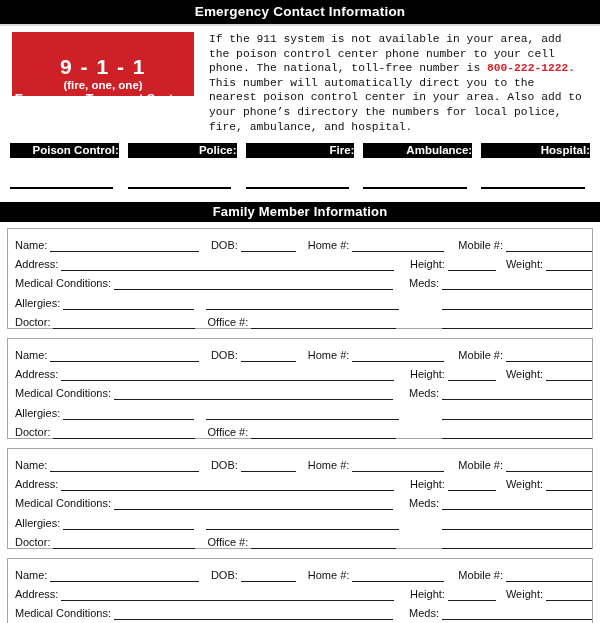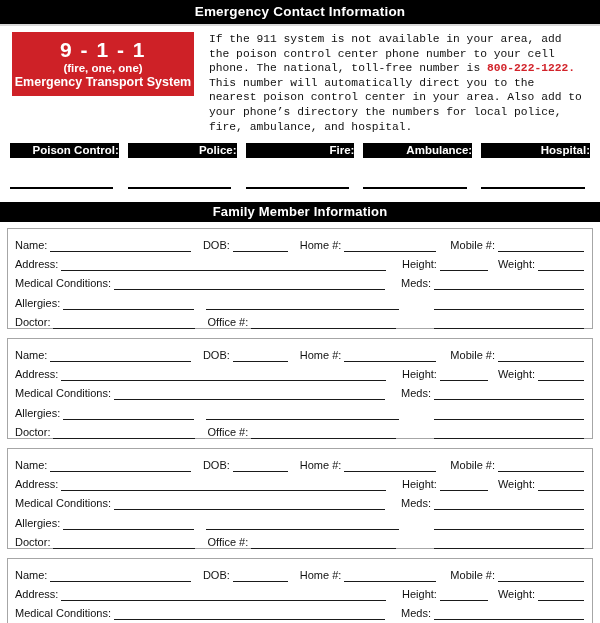--- a/index.html
+++ b/index.html
@@ -10,41 +10,41 @@
   .bar {
     background:#000; color:#fff; font-weight:bold; text-align:center;
     letter-spacing:.2px;
   }
   .title-bar { height:24px; line-height:24px; font-size:13.5px; border-bottom:2px solid #d9d9d9; }
   .family-bar { height:20px; line-height:20px; font-size:13px; margin-top:13px; }
 
   .intro-row { display:flex; margin:6px 12px 0 12px; }
   .red-box {
     width:182px; height:64px; background:#ce2127; color:#fff;
-    text-align:center; padding-top:6px; box-sizing:border-box; flex:none;
+    text-align:center; padding-top:23px; box-sizing:border-box; flex:none;
   }
   .red-box .big { font-size:21px; font-weight:bold; letter-spacing:1.5px; line-height:23px; }
   .red-box .sub { font-size:11.5px; font-weight:bold; line-height:14px; }
   .red-box .cap { font-size:12.5px; font-weight:bold; line-height:15px; }
   .intro-text { margin:0 0 0 15px; font-size:11.3px; line-height:14.6px; color:#111; width:398px;font-family:Liberation Mono, monospace; }
   .intro-text .phone { color:#d2232a; font-weight:bold; }
 
   .contacts-row { display:flex; margin:9px 10px 0; }
   .contact-col { flex:1; margin-right:9px; }
   .contact-col:last-child { margin-right:0; }
   .contact-label {
     background:#000; color:#fff; font-weight:bold; font-size:11.5px;
     height:15px; line-height:15px; text-align:right;
   }
   .contact-line { border-bottom:2px solid #000; height:29px; width:95%; }
 
   #family-blocks { margin:6px 7px 0; }
   .member-block {
     border:1px solid #a6a6a6; height:101px; box-sizing:border-box;
-    margin-bottom:9px; padding:3px 8px 0 7px;
+    margin-bottom:9px; padding:3px 0 0 7px;
   }
   .member-block .row {
     display:flex; align-items:flex-end; height:19.4px;
     font-size:11px; color:#111;
   }
   .lbl { white-space:nowrap; line-height:13px; margin-right:3px; flex:none; }
   .line { border-bottom:1.5px solid #1a1a1a; height:12px; display:block; flex:none; }
   .ml8  { margin-left:16px; }
   .ml10 { margin-left:10px; }
   .ml12 { margin-left:12px; }

